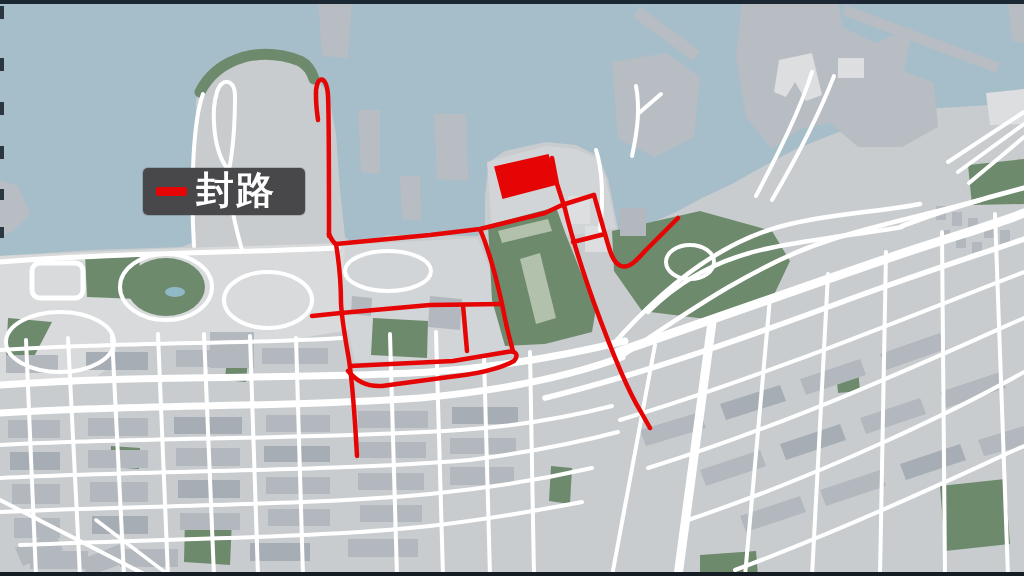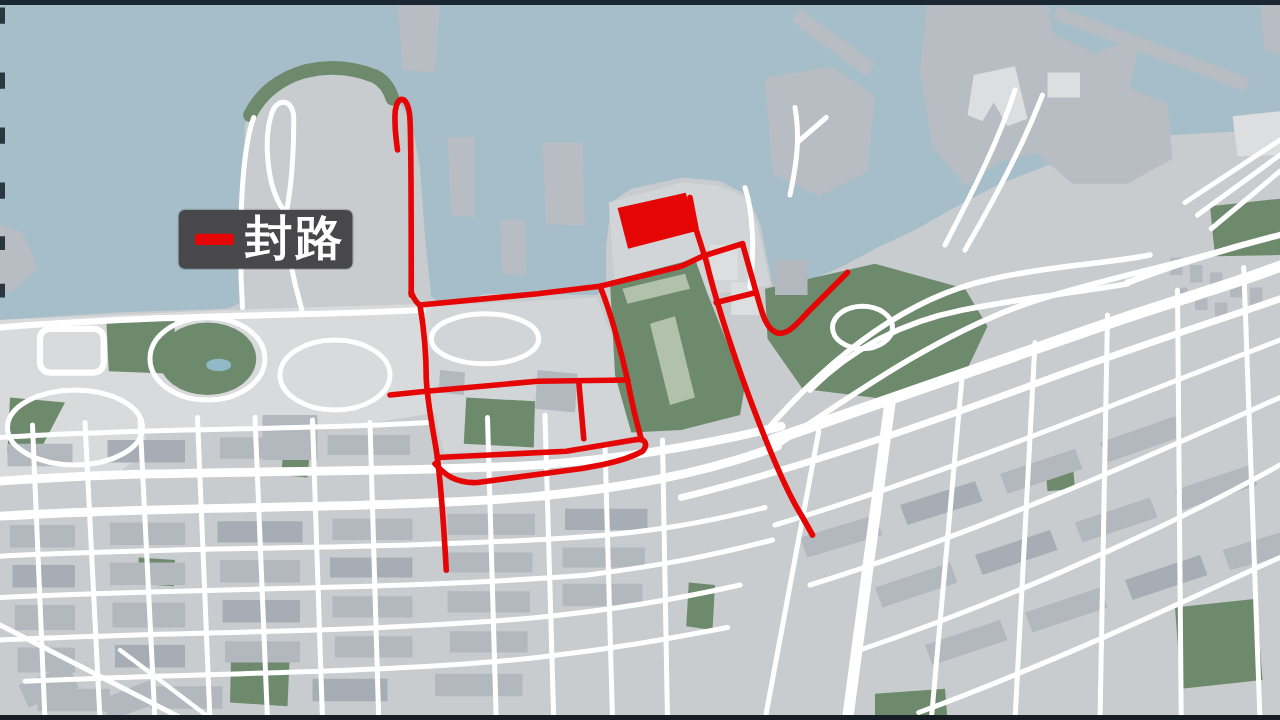--- a/index.html
+++ b/index.html
@@ -1,20 +1,20 @@
 <!DOCTYPE html>
 <html><head>
 <meta charset="utf-8">
 <style>
   html,body{margin:0;padding:0;background:#000;}
   .stage{position:relative;width:1024px;height:576px;overflow:hidden;
          font-family:"DejaVu Sans","Liberation Sans",sans-serif;background:#a6bec9;}
   #map{position:absolute;left:0;top:0;width:1024px;height:576px;display:block;}
   #map path,#map ellipse{stroke-linecap:round;stroke-linejoin:round;}
-  .legend{position:absolute;left:143px;top:168px;width:139px;height:47px;
+  .legend{position:absolute;left:143px;top:168px;width:162px;height:47px;
           border-radius:5px;display:flex;align-items:center;padding-left:13px;
           box-sizing:border-box;gap:9px;box-shadow:0 0 0 1px rgba(0,0,0,0.15);}
   .legend .dash{width:31px;height:9px;border-radius:2px;flex:0 0 auto;}
   .legend .label{font-size:38px;font-weight:bold;line-height:1;letter-spacing:2px;
                  transform:translateY(-2px);}
 </style>
 </head>
 <body>
 
 <div class="stage">

